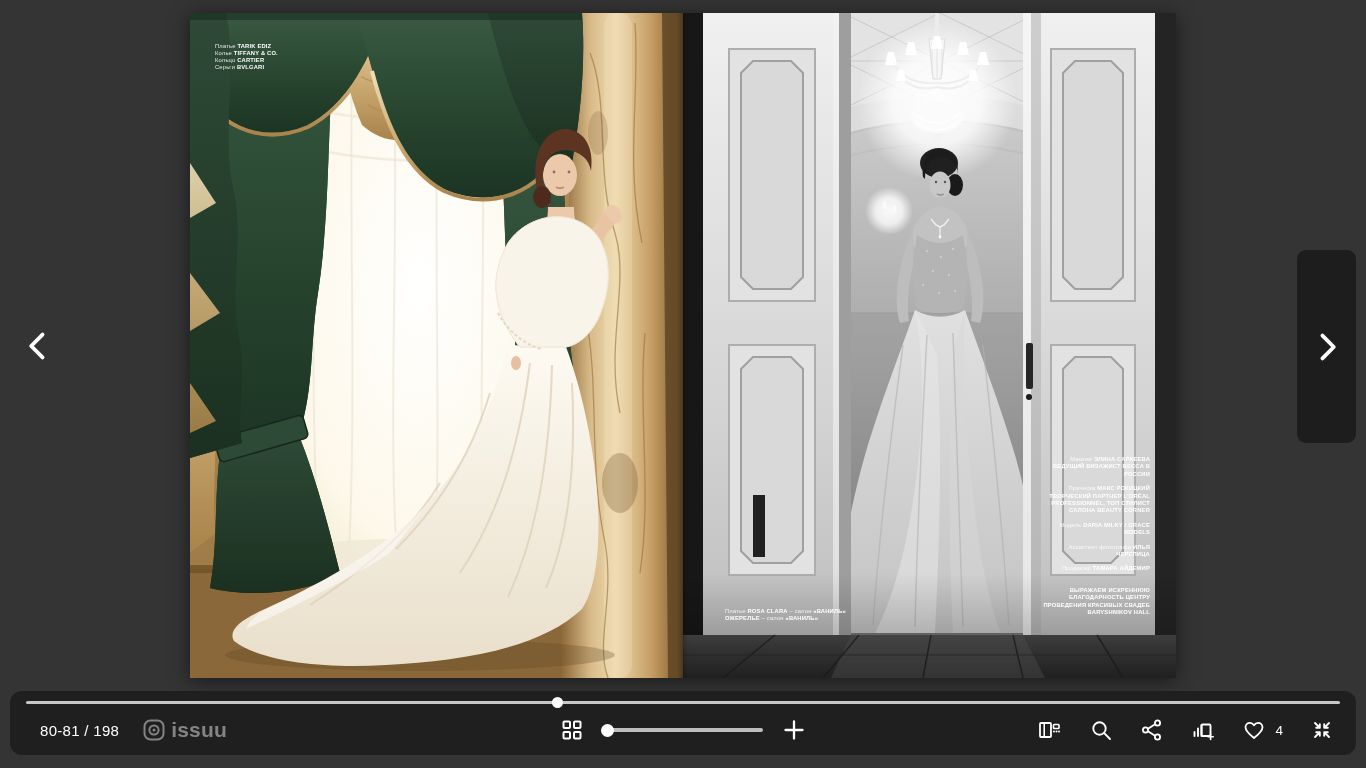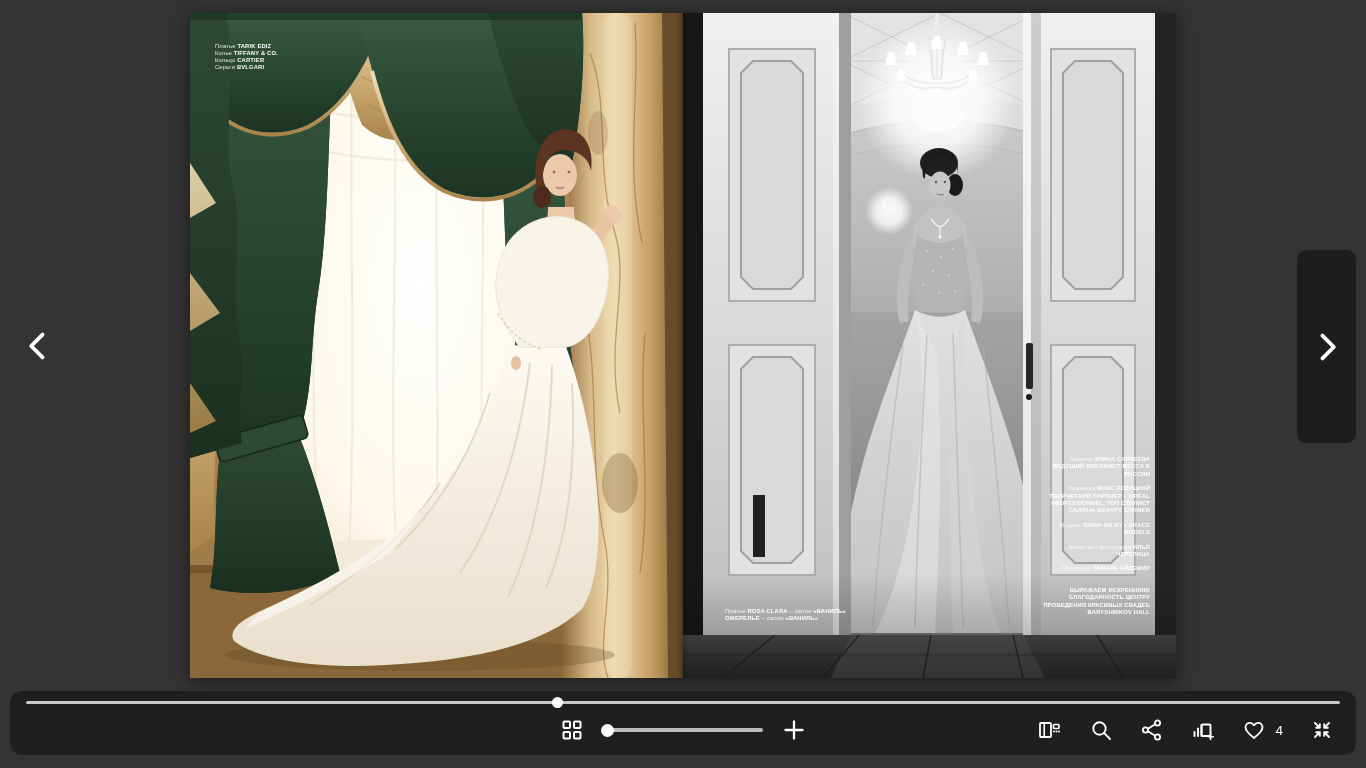--- a/index.html
+++ b/index.html
@@ -414,20 +414,31 @@
   </button>
 
   <div class="toolbar">
 
     <div class="scrubber">
       <div class="handle"></div>
     </div>
 
     <div class="tb-row">
 
+      <div class="tb-left">
+        <span class="page-indicator">80-81 / 198</span>
+        <span class="brand">
+          <svg class="ic" width="22" height="22" viewBox="0 0 22 22">
+            <rect x="1.5" y="1.5" width="19" height="19" rx="6" fill="none" stroke="#848484" stroke-width="2"></rect>
+            <circle cx="11" cy="11" r="4.6" fill="none" stroke="#848484" stroke-width="2"></circle>
+            <circle cx="11" cy="11" r="1.5" fill="#848484"></circle>
+          </svg>
+          <span>issuu</span>
+        </span>
+      </div>
 
       <div class="tb-center">
         <button class="icon-btn">
           <svg class="ic" width="22" height="22" viewBox="0 0 22 22">
             <g fill="none" stroke="#fff" stroke-width="2">
               <rect x="2.5" y="2.5" width="6.5" height="6.5" rx="1"></rect>
               <rect x="13" y="2.5" width="6.5" height="6.5" rx="1"></rect>
               <rect x="2.5" y="13" width="6.5" height="6.5" rx="1"></rect>
               <rect x="13" y="13" width="6.5" height="6.5" rx="1"></rect>
             </g>

